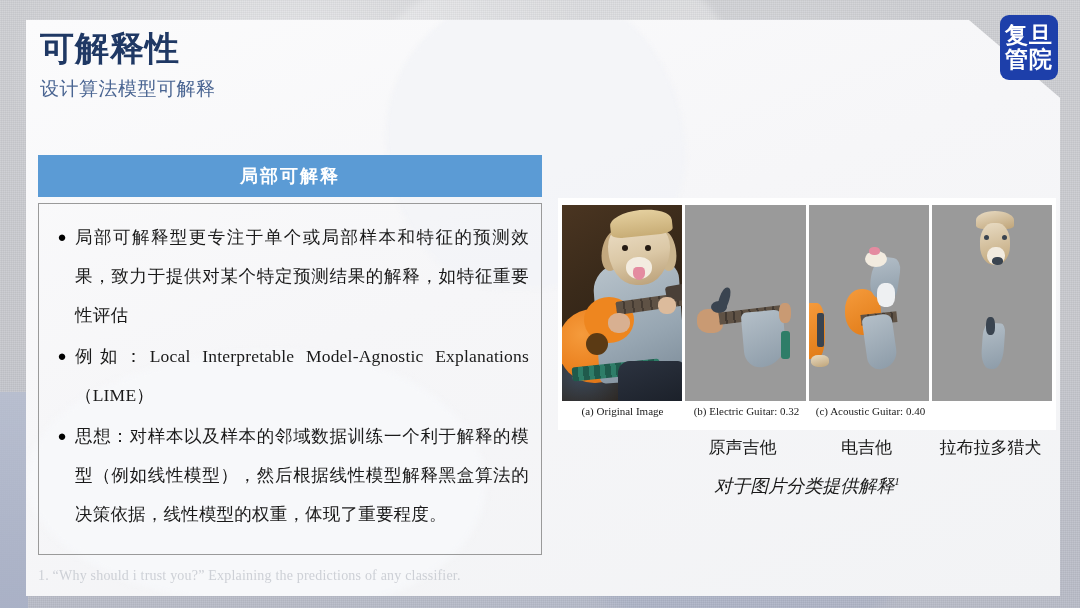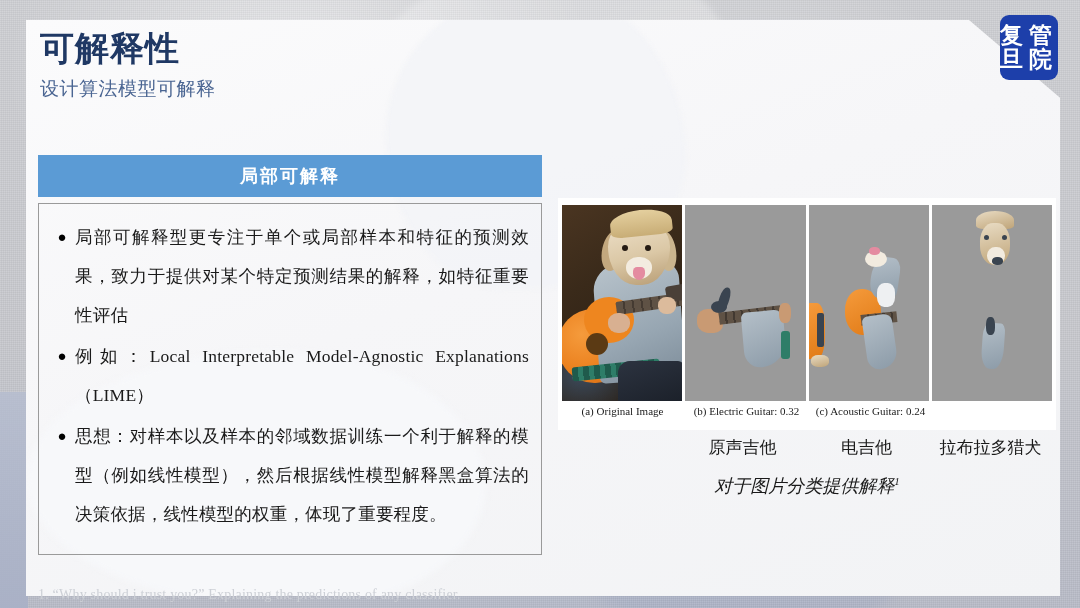--- a/index.html
+++ b/index.html
@@ -84,21 +84,21 @@
     white-space: nowrap;
   }
 
   
   #brand-logo {
     position: absolute; left: 1000px; top: 15px;
     width: 58px; height: 65px;
     background: #1d3faa;
     border-radius: 9px;
     color: #fff;
-    display: flex; 
+    display: flex; flex-direction: column;
     align-items: center; justify-content: center;
     line-height: 1.02;
     font-family: "Liberation Sans", "DejaVu Sans", sans-serif;
     font-weight: 700; font-size: 23px; letter-spacing: 1px;
   }
   #brand-logo span { display: block; }
 
   
   #section-banner {
     position: absolute; left: 38px; top: 155px;
@@ -136,21 +136,20 @@
     text-align: justify;
     text-justify: inter-ideograph;
     letter-spacing: .2px;
   }
 
   
   #footnote {
     position: absolute; left: 38px; top: 568px;
     font-size: 14px; color: #cdd0d6; letter-spacing: .2px;
     white-space: nowrap;
-    margin-top: 19px;
   }
 
   
   #figure-panel {
     position: absolute; left: 558px; top: 198px;
     width: 498px; height: 232px;
     background: #ffffff;
   }
   #figure-strip {
     position: absolute; left: 4px; top: 7px;
@@ -407,21 +406,21 @@
       <div class="frag dark" style="left:70px;top:30px;width:5px;height:5px;border-radius:50%;"></div>
       <div class="frag shirt" style="left:50px;top:118px;width:22px;height:46px;border-radius:30% 20% 45% 40%;transform:rotate(4deg);"></div>
       <div class="frag dark" style="left:54px;top:112px;width:9px;height:18px;border-radius:40%;"></div>
     </div>
 
   </div>
 
   <div class="fig-caption-row">
     <div class="fig-caption">(a) Original Image</div>
     <div class="fig-caption">(b) Electric Guitar: 0.32</div>
-    <div class="fig-caption">(c) Acoustic Guitar: 0.24</div>
+    <div class="fig-caption">(c) Acoustic Guitar: 0.40</div>
   </div>
 </div>
 
 <div id="figure-cn-labels">
   <div class="cn-label empty"></div>
   <div class="cn-label">原声吉他</div>
   <div class="cn-label">电吉他</div>
   <div class="cn-label">拉布拉多猎犬</div>
 </div>
 

